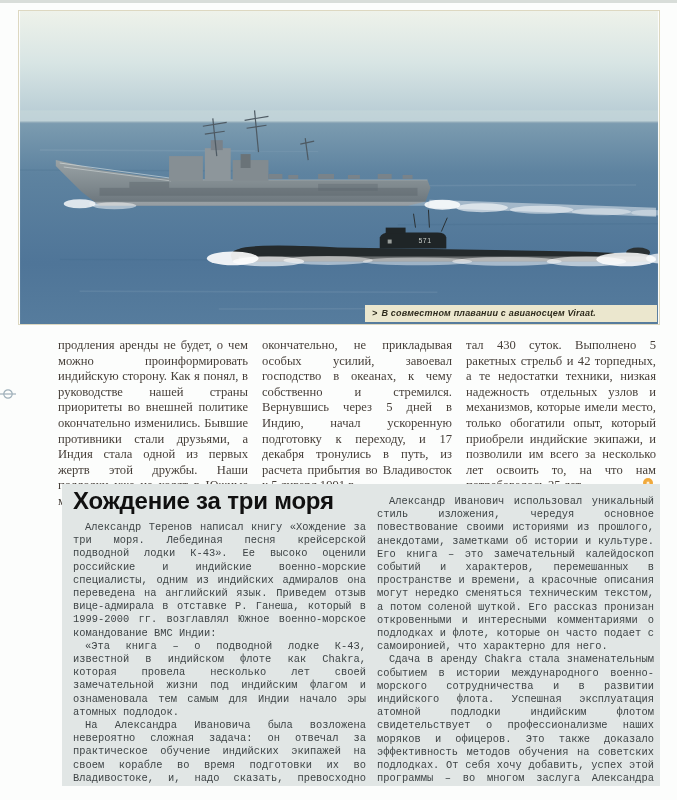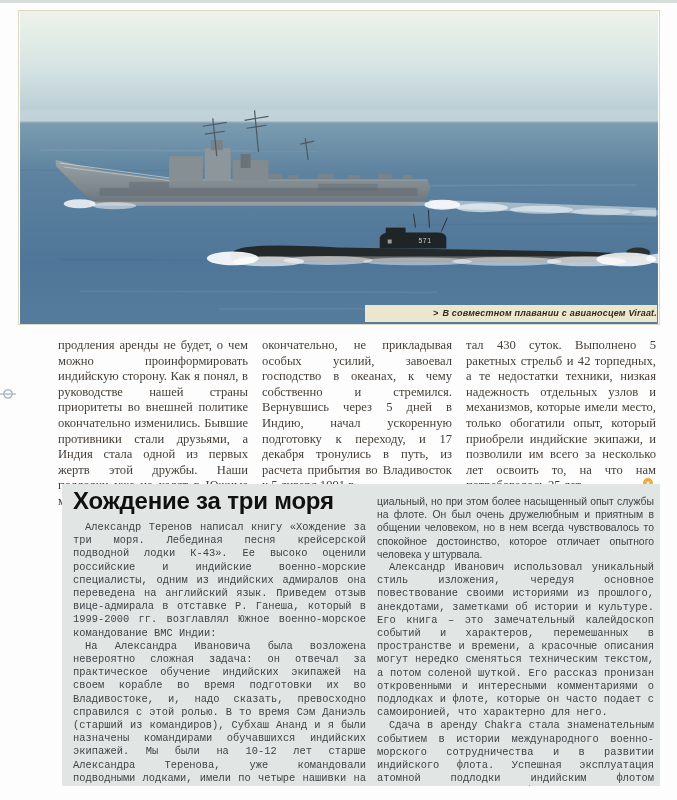--- a/index.html
+++ b/index.html
@@ -2,21 +2,21 @@
 <html><head>
 <meta charset="utf-8">
 <style>
   html,body{margin:0;padding:0;background:#ffffff;}
   .page{position:relative;width:677px;height:800px;background:#fcfdfc;overflow:hidden;
         font-family:"Liberation Sans",sans-serif;}
   .top-edge{position:absolute;left:0;top:0;width:677px;height:3px;background:#ccd1ce;opacity:.75;}
 
   
   .photo{position:absolute;left:18px;top:10px;width:642px;height:315px;margin:0;
-         border:1px solid #ddd8c1;box-sizing:border-box;overflow:hidden;text-align:right;}
+         border:1px solid #ddd8c1;box-sizing:border-box;overflow:hidden;}
   .photo svg{display:block;}
   .caption{position:absolute;left:346px;top:294px;width:292px;height:17px;background:#ebe7ce;
            font:italic 700 9px/17px "Liberation Sans",sans-serif;color:#2e2b1d;
            padding-left:7px;box-sizing:border-box;letter-spacing:.2px;white-space:nowrap;overflow:hidden;}
   .caption .mark{margin-right:4px;}
 
   
   .reg-mark{position:absolute;left:0;top:387px;}
 
   
@@ -178,22 +178,22 @@
     <div class="col col3">
       <p>тал 430 суток. Выполнено 5 ракетных стрельб и 42 торпедных, а те недостатки техники, низкая надежность отдельных узлов и механизмов, которые имели место, только обогатили опыт, который приобрели индийские экипажи, и позволили им всего за несколько лет освоить то, на что нам потребовалось 25 лет.</p>
       <span class="end-marker">✶</span>
     </div>
   </section>
 
   <section class="box">
     <h1 class="box-title">Хождение за три моря</h1>
     <div class="box-col left">
       <p class="indent">Александр Теренов написал книгу «Хождение за три моря. Лебединая песня крейсерской подводной лодки К-43». Ее высоко оценили российские и индийские военно-морские специалисты, одним из индийских адмиралов она переведена на английский язык. Приведем отзыв вице-адмирала в отставке Р. Ганеша, который в 1999-2000 гг. возглавлял Южное военно-морское командование ВМС Индии:</p>
+      <p class="indent">«Эта книга – о подводной лодке К-43, известной в индийском флоте как Chakra, которая провела несколько лет своей замечательной жизни под индийским флагом и ознаменовала тем самым для Индии начало эры атомных подлодок.</p>
       <p class="indent">На Александра Ивановича была возложена невероятно сложная задача: он отвечал за практическое обучение индийских экипажей на своем корабле во время подготовки их во Владивостоке, и, надо сказать, превосходно справился с этой ролью. В то время Сэм Даниэль (старший из командиров), Субхаш Ананд и я были назначены командирами обучавшихся индийских экипажей. Мы были на 10-12 лет старше Александра Теренова, уже командовали подводными лодками, имели по четыре нашивки на рукаве как капитаны 1 ранга, а также опыт преподавания и службы на кораблях и в штабах. Он же был капитаном 3-го ранга (соответствует капитан-лейтенанту в индийском флоте) и имел более узкоспе-</p>
     </div>
     <div class="box-col right">
-      <p>циальный, но при этом более насыщенный опыт службы на флоте. Он был очень дружелюбным и приятным в общении человеком, но в нем всегда чувствовалось то спокойное достоинство, которое отличает опытного человека у штурвала.</p>
       <p class="indent">Александр Иванович использовал уникальный стиль изложения, чередуя основное повествование своими историями из прошлого, анекдотами, заметками об истории и культуре. Его книга – это замечательный калейдоскоп событий и характеров, перемешанных в пространстве и времени, а красочные описания могут нередко сменяться техническим текстом, а потом соленой шуткой. Его рассказ пронизан откровенными и интересными комментариями о подлодках и флоте, которые он часто подает с самоиронией, что характерно для него.</p>
       <p class="indent">Сдача в аренду Chakra стала знаменательным событием в истории международного военно-морского сотрудничества и в развитии индийского флота. Успешная эксплуатация атомной подлодки индийским флотом свидетельствует о профессионализме наших моряков и офицеров. Это также доказало эффективность методов обучения на советских подлодках. От себя хочу добавить, успех этой программы – во многом заслуга Александра Ивановича, чьи личные качества произвели большое впечатление на всех, кто имел честь служить с ним. Все участники этой саги с полным правом могут чувствовать себя причастными к созданию истории нашего Военно-морского флота».</p>
     </div>
   </section>
 
 </div>
 
 </body></html>

